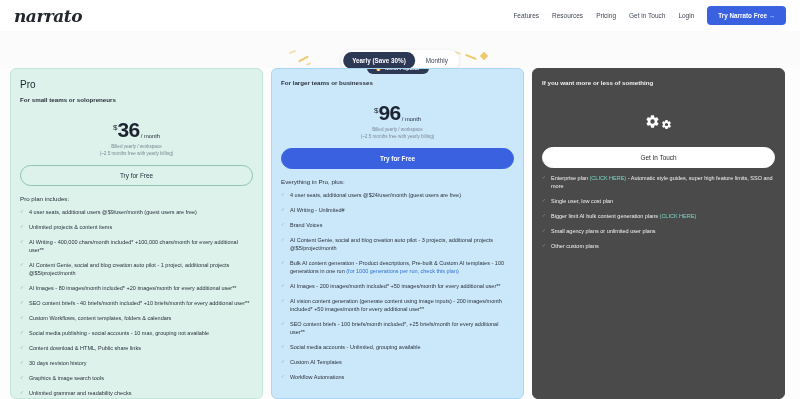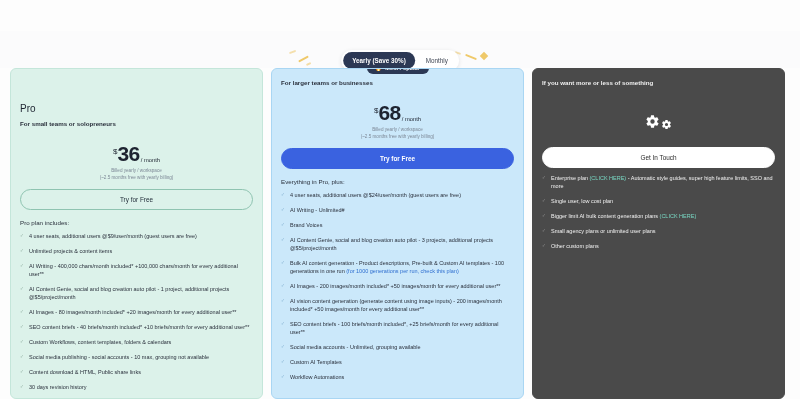--- a/index.html
+++ b/index.html
@@ -64,21 +64,21 @@
   .card-other{ background: #4a4a4a; border: 1px solid #4a4a4a; }
 
   .badge {
     position: absolute; top: -1px; left: 50%; transform: translate(-50%, -50%);
     background: #2c3854; color: #fff; font-size: 5.4px; font-weight: 700;
     padding: 3px 9px; border-radius: 8px; white-space: nowrap;
     display: flex; align-items: center; gap: 3px; z-index: 3;
   }
   .badge-fire { font-size: 5.5px; }
 
-  .card-title { font-size: 10px; color: #1d2330; margin-bottom: 6px; margin-top: 24px; }
+  .card-title { font-size: 10px; color: #1d2330; margin-bottom: 6px; }
   .card-title.light { color: #ffffff; }
   .card-sub { font-size: 6.2px; font-weight: 700; color: #2a303c; }
   .card-sub.light { color: #f0f0f0; }
 
   .price-block { text-align: center; margin-top: 13px; }
   .price-line { display: inline-flex; align-items: flex-start; }
   .cur { font-size: 8px; color: #1d2330; margin-top: 4px; }
   .amt { font-size: 21px; color: #1d2330; line-height: 1; letter-spacing: -0.5px; font-weight: bold; }
   .per { font-size: 5.8px; color: #1d2330; align-self: flex-end; margin-left: 1px; margin-bottom: 1px; }
   .bill1 { font-size: 4.6px; color: #7d8896; margin-top: 4px; }
@@ -113,20 +113,31 @@
   .gears { margin-top: 18px; height: 34px; display: flex; align-items: center;
            justify-content: center; gap: 1px; }
   .gear-big { width: 15px; height: 15px; }
   .gear-sm  { width: 11px; height: 11px; margin-top: 7px; }
 </style>
 </head>
 <body>
 
 <div class="page">
 
+  <div class="navbar">
+    <div class="logo">narrato</div>
+    <div class="nav-right">
+      <span class="nav-link">Features</span>
+      <span class="nav-link">Resources</span>
+      <span class="nav-link">Pricing</span>
+      <span class="nav-link">Get in Touch</span>
+      <span class="nav-link">Login</span>
+      <span class="nav-cta">Try Narrato Free →</span>
+    </div>
+  </div>
 
   <div class="hero">
     <div class="spark s1"></div>
     <div class="spark s2"></div>
     <div class="spark s3"></div>
     <div class="spark s4"></div>
     <div class="spark s5"></div>
     <div class="spark s6"></div>
     <div class="hero-title">Choose a Plan</div>
   </div>
@@ -171,21 +182,21 @@
 
     <div class="card card-biz">
       <div class="badge">
         <span class="badge-fire">🔥</span>
         <span>Most Popular</span>
       </div>
       <div class="card-sub">For larger teams or businesses</div>
       <div class="price-block">
         <div class="price-line">
           <span class="cur">$</span>
-          <span class="amt">68</span>
+          <span class="amt">96</span>
           <span class="per">/ month</span>
         </div>
         <div class="bill1">Billed yearly / workspace</div>
         <div class="bill2">(~2.5 months free with yearly billing)</div>
       </div>
       <div class="cta cta-solid">Try for Free</div>
       <div class="incl">Everything in Pro, plus:</div>
       <ul class="feat-list">
         <li class="feat">4 user seats, additional users @$24/user/month (guest users are free)</li>
         <li class="feat">AI Writing - Unlimited#</li>

